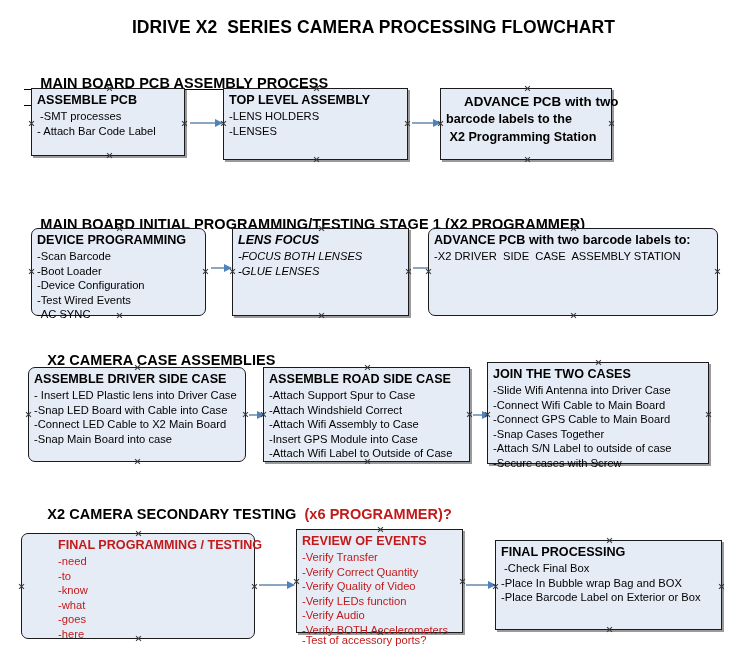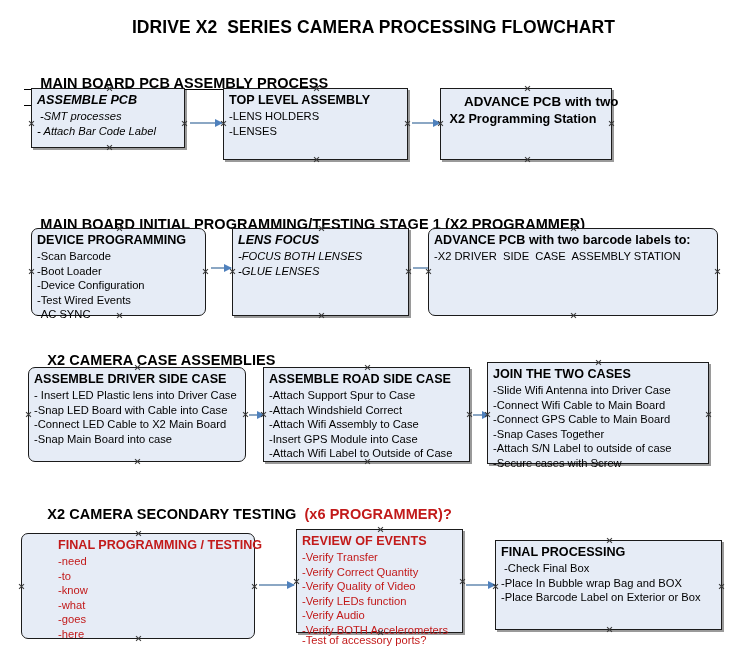--- a/index.html
+++ b/index.html
@@ -122,21 +122,21 @@
 <body>
 
 <div class="canvas">
 
   <div class="doc-title">IDRIVE X2  SERIES CAMERA PROCESSING FLOWCHART</div>
 
   <div class="section-title" style="left:24px; top:59px;text-decoration:underline;">
     <span>MAIN BOARD PCB ASSEMBLY PROCESS</span>
   </div>
 
-  <div class="node" style="left:31px; top:88px; width:154px; height:60px;font-style:italic;">
+  <div class="node" style="left:31px; top:88px; width:154px; height:68px;">
     <div class="title">ASSEMBLE PCB</div>
     <div class="line"> -SMT processes</div>
     <div class="line">- Attach Bar Code Label</div>
     <div class="handle" style="left:74px; top:-4px;"></div>
     <div class="handle" style="left:74px; bottom:-4px;"></div>
     <div class="handle" style="left:-4px; top:31px;"></div>
     <div class="handle" style="right:-4px; top:31px;"></div>
   </div>
 
   <div class="arrow" style="left:190px; top:122px; width:32px;"></div>
@@ -148,20 +148,21 @@
     <div class="handle" style="left:89px; top:-4px;"></div>
     <div class="handle" style="left:89px; bottom:-4px;"></div>
     <div class="handle" style="left:-4px; top:31px;"></div>
     <div class="handle" style="right:-4px; top:31px;"></div>
   </div>
 
   <div class="arrow" style="left:412px; top:122px; width:28px;"></div>
 
   <div class="node big" style="left:440px; top:88px; width:172px; height:72px;">
     <div class="title">ADVANCE PCB with two</div>
+    <div class="line">barcode labels to the</div>
     <div class="line"> X2 Programming Station</div>
     <div class="handle" style="left:83px; top:-4px;"></div>
     <div class="handle" style="left:83px; bottom:-4px;"></div>
     <div class="handle" style="left:-4px; top:31px;"></div>
     <div class="handle" style="right:-4px; top:31px;"></div>
   </div>
 
   <div class="section-title" style="left:24px; top:200px;">
     <span>MAIN BOARD INITIAL PROGRAMMING/TESTING STAGE 1 (X2 PROGRAMMER)</span>
   </div>

